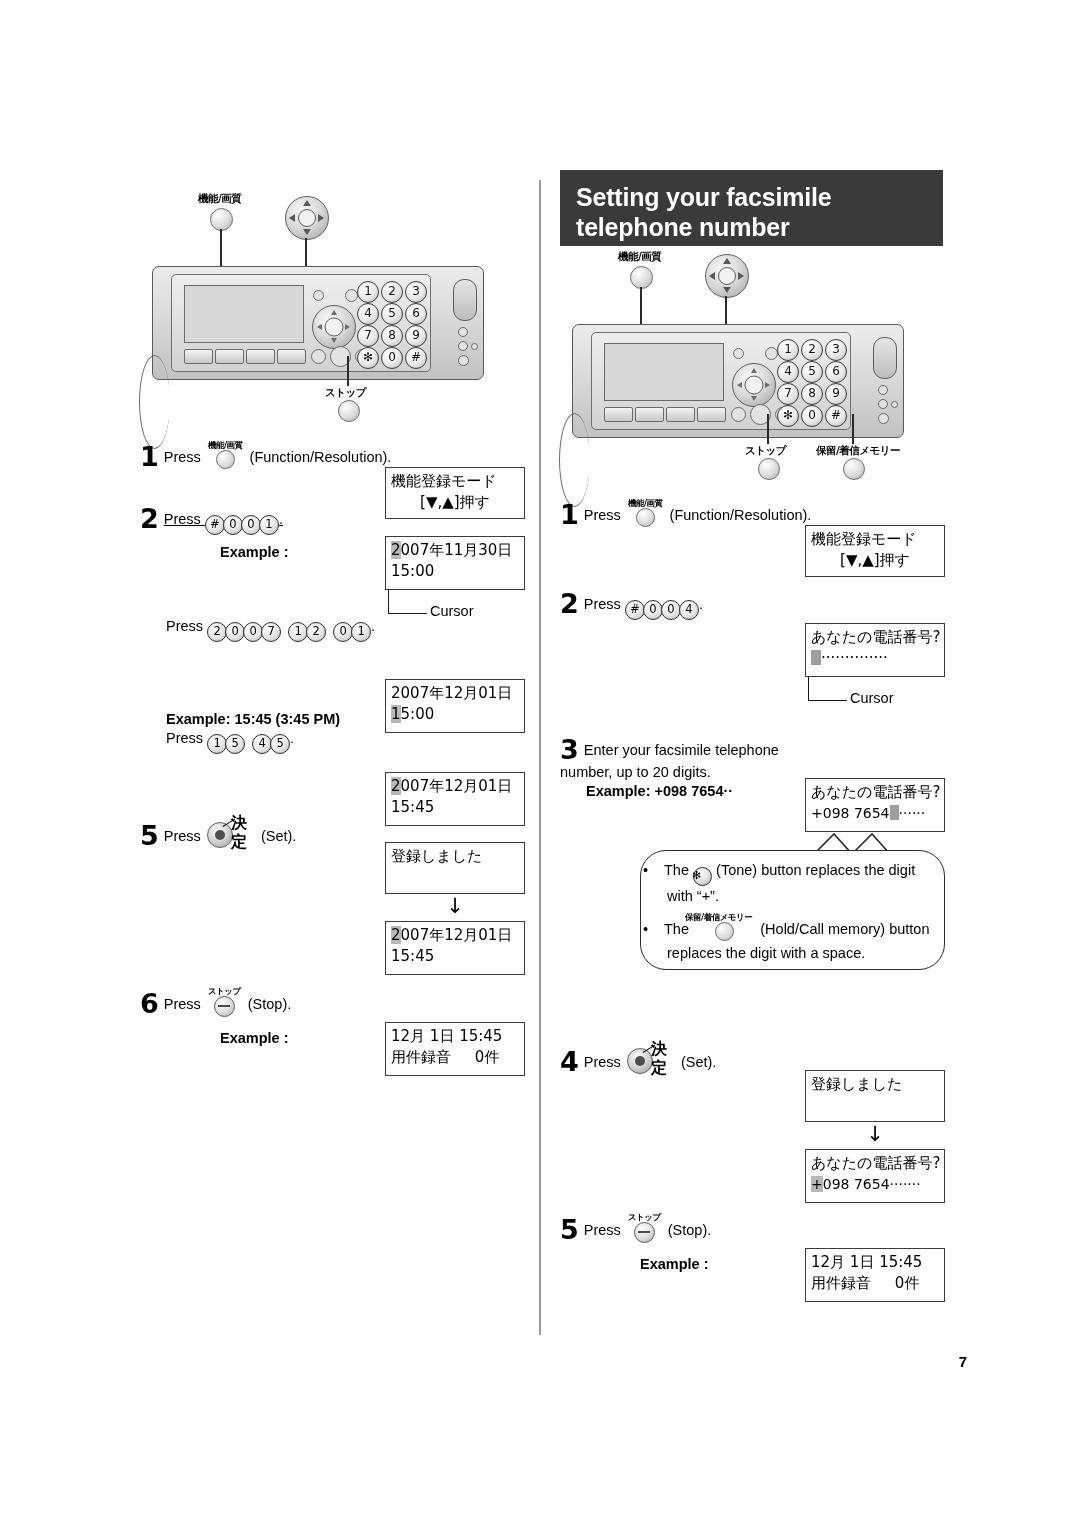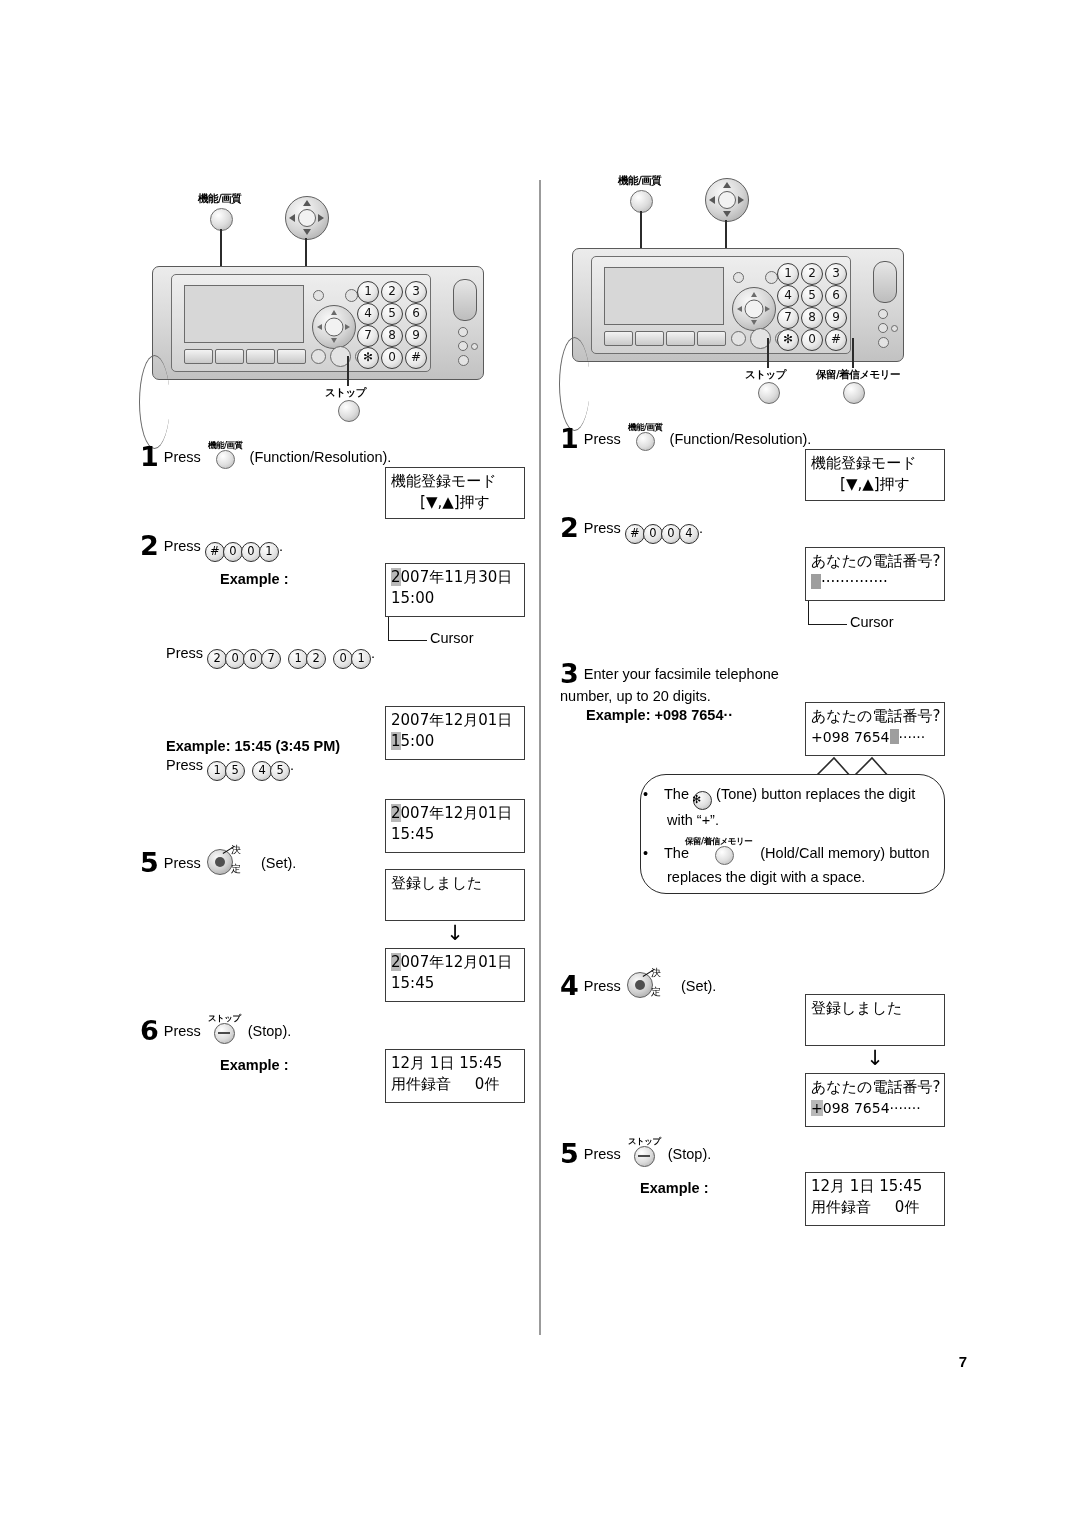--- a/index.html
+++ b/index.html
@@ -75,21 +75,21 @@
   .stopbtn{display:inline-block;width:19px;height:19px;border-radius:50%;
       background:radial-gradient(circle at 35% 30%,#fff 0%,#dcdcdc 55%,#a8a8a8 100%);
       border:1px solid #595959;vertical-align:-4px;position:relative;}
   .stopbtn::after{content:"";position:absolute;left:3px;top:8px;width:12px;height:2px;background:#4a4a4a;}
   .navmini{display:inline-block;width:24px;height:24px;border-radius:50%;
       background:radial-gradient(circle at 38% 32%,#fafafa 0%,#d2d2d2 52%,#9a9a9a 100%);
       border:1px solid #5f5f5f;vertical-align:-7px;position:relative;}
   .navmini::after{content:"";position:absolute;left:7px;top:7px;width:10px;height:10px;
       border-radius:50%;background:#4f4f4f;}
   .setwrap{display:inline-block;position:relative;margin:0 2px;}
-  .setlbl{position:absolute;left:24px;top:-9px;font-size:10px;font-weight:normal;
+  .setlbl{position:absolute;left:24px;top:-9px;font-size:16px;font-weight:bold;
       letter-spacing:-0.4px;font-family:"DejaVu Sans",sans-serif;}
   .setline{position:absolute;left:16px;top:4px;width:14px;height:1.4px;background:#111;
       transform:rotate(-32deg);transform-origin:left center;}
 
   
   .disp{border:1.6px solid #3b3b3b;background:#fff;box-sizing:border-box;
         font-family:"DejaVu Sans",sans-serif;padding:3px 5px 4px 5px;}
   .dl{font-size:15px;line-height:21px;white-space:pre;letter-spacing:0px;}
   .dl.r{text-align:center;}
   .cur{background:#b8b8b8;}
@@ -188,21 +188,21 @@
           <span class="inline-btn"></span>
         </span>
         <span>(Function/Resolution).</span>
       </div>
       <div class="disp" style="position:absolute;left:245px;top:26px;width:140px;height:52px;">
         <div class="dl">機能登録モード</div>
         <div class="dl r">[▼,▲]押す</div>
       </div>
     </div>
 
-    <div class="step" style="margin-top:61px;">
+    <div class="step" style="margin-top:34px;text-decoration:underline;">
       <div class="txt">
         <span class="num">2</span><span>Press</span>
         <span class="kc">#</span><span class="kc">0</span><span class="kc">0</span><span class="kc">1</span><span>.</span>
       </div>
       <div class="txt bold" style="position:absolute;left:80px;top:38px;">Example :</div>
       <div class="disp" style="position:absolute;left:245px;top:31px;width:140px;height:54px;">
         <div class="dl"><span class="cur">2</span><span>007年11月30日</span></div>
         <div class="dl">15:00</div>
       </div>
       <div class="cursor-leader" style="position:absolute;left:248px;top:85px;width:38px;height:23px;"></div>
@@ -265,20 +265,21 @@
       <div class="txt bold" style="position:absolute;left:80px;top:42px;">Example :</div>
       <div class="disp" style="position:absolute;left:245px;top:35px;width:140px;height:54px;">
         <div class="dl">12月 1日 15:45</div>
         <div class="dl">用件録音     0件</div>
       </div>
     </div>
   </div>
 
   <div class="col col-right">
 
+    <div class="hdr hdr-right">Setting your facsimile telephone number</div>
 
     <div class="device" style="margin-top:0px;height:245px;">
       <div class="lbl" style="left:58px;top:4px;">機能/画質</div>
       <div class="cbtn" style="left:70px;top:20px;width:21px;height:21px;"></div>
       <div class="lead" style="left:80px;top:41px;width:1.6px;height:38px;"></div>
       <div class="lead" style="left:80px;top:78px;width:65px;height:1.6px;transform:rotate(11deg);transform-origin:left center;"></div>
 
       <div class="navpad" style="left:145px;top:8px;width:42px;height:42px;">
         <div class="navctr" style="width:16px;height:16px;"></div>
         <div class="navar" style="left:17px;top:3px;border-left:4px solid transparent;border-right:4px solid transparent;border-bottom:6px solid #585858;"></div>

